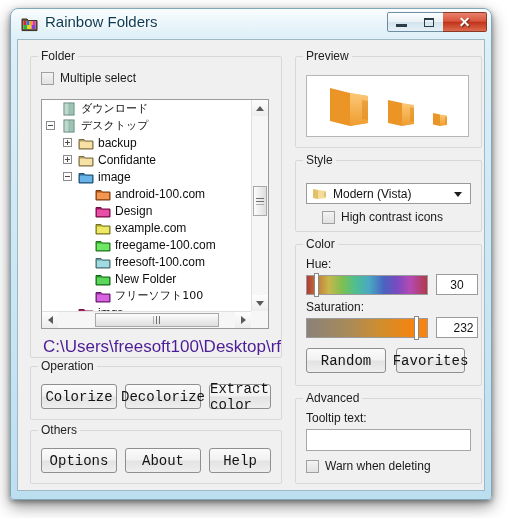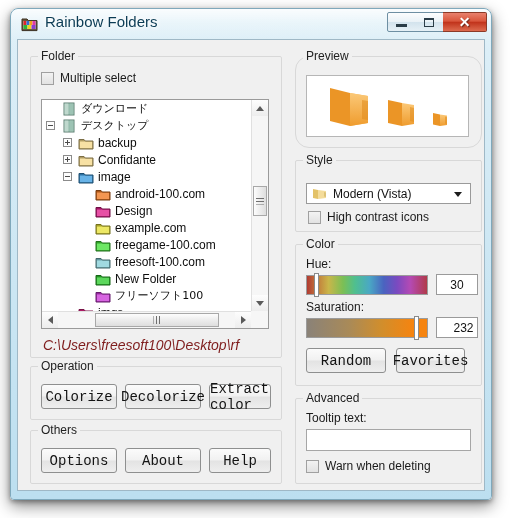--- a/index.html
+++ b/index.html
@@ -148,21 +148,21 @@
     width:0;height:0;border-left:4px solid transparent;border-right:4px solid transparent;border-top:5px solid #1d1d1d;}
   
   .slider { position:absolute; height: 20px; border:1px solid #9b9b9b; box-sizing:border-box; }
   .sthumb { position:absolute; top:-3px; width:5px; height:24px;
             background:#ffffff; border:1px solid #8a8a8a; box-sizing:border-box; }
   .numbox { position:absolute; width: 42px; height: 21px; border:1px solid #9a9a9a;
             background:#fff; box-sizing:border-box;
             display:flex; align-items:center; justify-content:center;
             font-size:12px; color:#111; }
   .tinput { position:absolute; border:1px solid #a6a6a6; background:#fff; box-sizing:border-box; }
-  #pathtext { position:absolute; left: 12px; top: 280px; font-size:14px; color:#7f1d1d; white-space:nowrap;font-style:italic;}
+  #pathtext { position:absolute; left: 12px; top: 280px; font-size:17px; color:#4c1d95; white-space:nowrap;}
   
   #preview-inner {
     position:absolute; left: 10px; top: 18px; width: 163px; height: 62px;
     border:1px solid #b6b6b6; background:#fff; box-sizing:border-box;
     display:flex; align-items:flex-end; justify-content:space-around;
     padding: 0 12px 8px 12px;
   }
 </style>
 </head>
 <body>
@@ -390,21 +390,21 @@
         <div class="btn" style="position:absolute; left:178px; top:17px; width:62px; height:25px;">Extract color</div>
       </div>
 
       <div class="group" style="left:12px; top:390px; width:250px; height:52px;">
         <div class="glabel">Others</div>
         <div class="btn" style="position:absolute; left:10px; top:17px; width:76px; height:25px;">Options</div>
         <div class="btn" style="position:absolute; left:94px; top:17px; width:76px; height:25px;">About</div>
         <div class="btn" style="position:absolute; left:178px; top:17px; width:62px; height:25px;">Help</div>
       </div>
 
-      <div class="group" style="left:277px; top:16px; width:185px; height:90px;border-radius:14px;">
+      <div class="group" style="left:277px; top:16px; width:185px; height:90px;">
         <div class="glabel">Preview</div>
         <div id="preview-inner">
           <svg width="46" height="44" viewBox="0 0 46 44">
             <path d="M4 4 L24 9 L24 42 L4 37 Z" fill="#eb9526"></path>
             <path d="M24 9 L42 12 L42 39 L24 42 Z" fill="#f7b85a"></path>
             <path d="M8 12 L38 15 L38 38 L8 40 Z" fill="#f6ae48" opacity=".0"></path>
             <path d="M24 9 L42 12 L42 39 L24 42 Z" fill="url(#pg1)"></path>
             <defs>
                 <linearGradient id="pg1" x1="0" y1="0" x2="0" y2="1">
               <stop offset="0" stop-color="#fbc877"></stop>
@@ -444,21 +444,21 @@
         <div id="combo">
           <svg width="15" height="14" viewBox="0 0 15 14">
             <path d="M1 2 L6 3 L6 12 L1 11 Z" fill="#e3c267"></path>
             <path d="M6 3 L14 4 L14 11 L6 12 Z" fill="#f4dc9a"></path>
             <path d="M12 5 L14 5.4 L14 10 L12 9.6 Z" fill="#dcc277"></path>
           </svg>
           <span class="ctext">Modern (Vista)</span>
           <span class="carrow"></span>
         </div>
 
-        <div class="cbrow" style="position:absolute; left:12px; top:49px;">
+        <div class="cbrow" style="position:absolute; left:26px; top:49px;">
           <span class="cbx"></span>
           <span class="lbl">High contrast icons</span>
         </div>
       </div>
 
       <div class="group" style="left:277px; top:204px; width:185px; height:140px;">
         <div class="glabel">Color</div>
 
         <div class="lbl" style="position:absolute; left:10px; top:12px;">Hue:</div>
         <div class="slider" id="hue-slider" style="left:10px; top:30px; width:122px;

